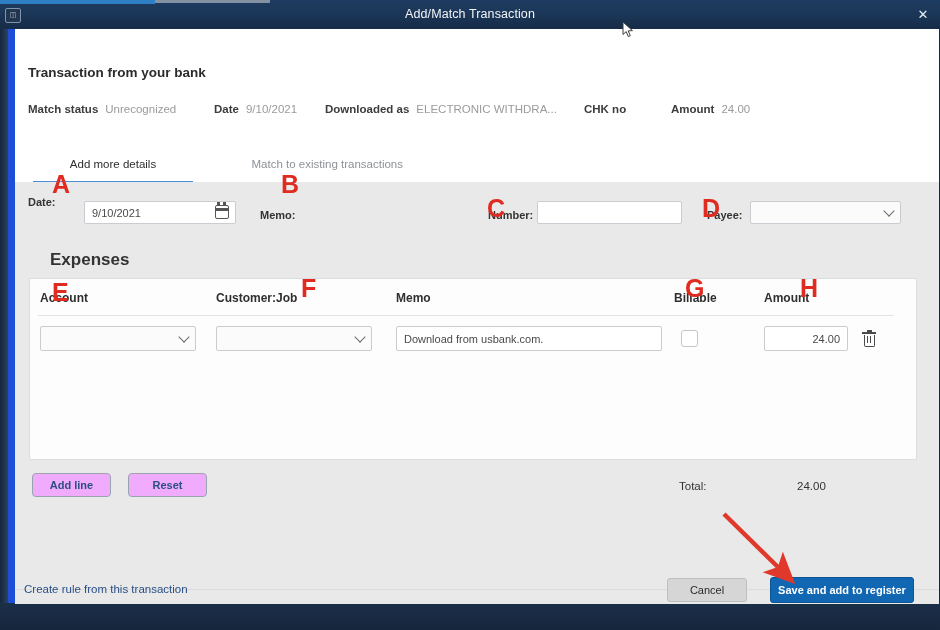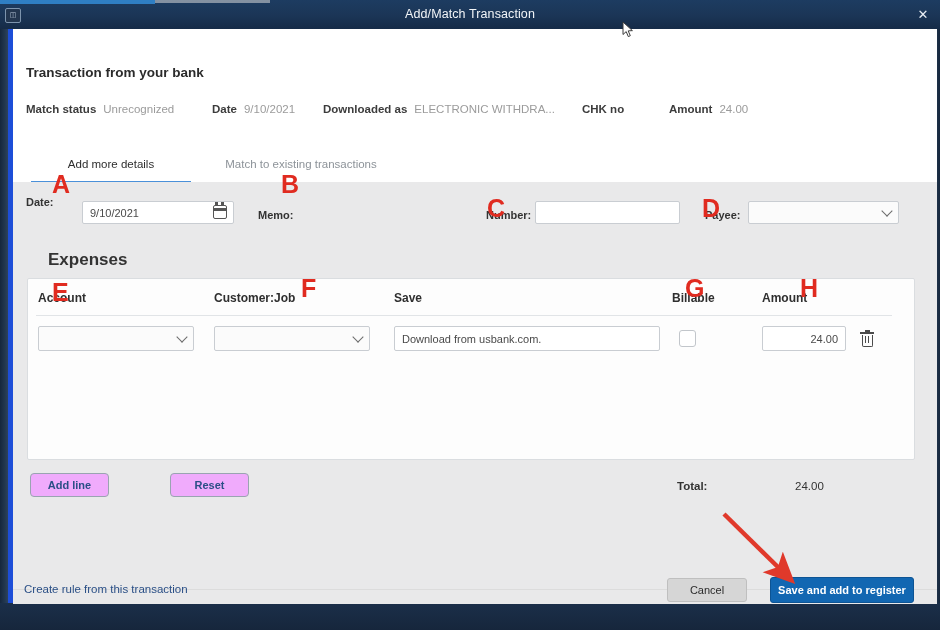--- a/index.html
+++ b/index.html
@@ -36,21 +36,21 @@
   }
   .win-close{
     position:absolute;right:6px;top:5px;width:22px;height:19px;
     color:#e9eef4;font-size:13px;line-height:19px;text-align:center;cursor:pointer;
   }
 
   
   .winbody{
     position:absolute;left:8px;top:29px;width:924px;height:574px;
     background:#ffffff;
-    border-left:5px solid #1d4ed8;
+    border-left:7px solid #1d4ed8;
   }
   .leftrail{
     position:absolute;left:0;top:29px;width:8px;height:601px;
     background:linear-gradient(90deg,#16273d 0%,#22374f 60%,#2d425c 100%);
   }
   .bottomrail{
     position:absolute;left:0;top:603px;width:940px;height:27px;
     background:linear-gradient(180deg,#1b2f49 0%,#16263c 100%);
   }
   .rightrail{
@@ -134,21 +134,21 @@
   .btn{
     position:absolute;box-sizing:border-box;text-align:center;cursor:pointer;
     font-size:11px;font-weight:bold;font-family:"Liberation Sans",sans-serif;
   }
   .btn-link{
     background:#f0abfc;border:1px solid #9aa4b1;border-radius:4px;color:#2a4f86;
   }
   .btn-cancel{background:#d6d6d6;border:1px solid #bfbfbf;border-radius:3px;color:#2b2b2b;}
   .btn-save{background:#1267b2;border:1px solid #0d5494;border-radius:3px;color:#fff;}
 
-  .total-lbl{position:absolute;font-size:11.5px;font-weight:bold;color:#333;}
+  .total-lbl{position:absolute;font-size:11.5px;font-weight:normal;color:#333;}
   .total-val{position:absolute;font-size:11.5px;color:#333;}
   .footzone{
     position:absolute;left:8px;top:560px;width:924px;height:43px;background:#e9e9ea;
     border-top:1px solid #dcdcdc;
   }
 
   
   .ann{
     position:absolute;color:#e02b20;font-weight:bold;font-family:"Liberation Sans",sans-serif;
     font-size:25px;line-height:25px;
@@ -192,21 +192,21 @@
           <span class="meta-label">CHK no</span><span class="meta-value"></span>
         </div>
         <div class="meta-item" style="left:643px;">
           <span class="meta-label">Amount</span><span class="meta-value">24.00</span>
         </div>
       </div>
     </div>
 
     <div class="tabs">
       <div class="tab active" style="left:18px;width:160px;">Add more details</div>
-      <div class="tab" style="left:188px;width:200px;">Match to existing transactions</div>
+      <div class="tab" style="left:188px;width:200px;text-align:right;">Match to existing transactions</div>
     </div>
 
     <div class="formzone">
 
       <div class="fld-label" style="left:13px;top:14px;">Date:</div>
       <input class="inp white" style="left: 69px; top: 19px; width: 152px; height: 23px;" value="9/10/2021">
       <div class="cal-ic" style="left:200px;top:23px;"></div>
 
       <div class="fld-label" style="left:245px;top:27px;">Memo:</div>
 
@@ -217,21 +217,21 @@
       <div class="sel-wrap" style="left:735px;top:19px;width:151px;height:23px;">
         <div class="sel"></div>
         <div class="caret"></div>
       </div>
 
       <div style="position:absolute;left:35px;top:68px;font-size:17px;font-weight:bold;color:#333;">Expenses</div>
 
       <div class="exp-card" style="left:14px;top:96px;width:886px;height:180px;">
         <div class="col-head" style="left:10px;">Account</div>
         <div class="col-head" style="left:186px;">Customer:Job</div>
-        <div class="col-head" style="left:366px;">Save</div>
+        <div class="col-head" style="left:366px;">Memo</div>
         <div class="col-head" style="left:644px;">Billable</div>
         <div class="col-head" style="left:734px;">Amount</div>
         <div class="head-rule"></div>
 
         <div>
           <div class="sel-wrap" style="left:10px;top:47px;width:156px;height:25px;">
             <div class="sel"></div>
               <div class="caret"></div>
           </div>
           <div class="sel-wrap" style="left:186px;top:47px;width:156px;height:25px;">
@@ -243,21 +243,21 @@
           <input class="inp white" style="left: 734px; top: 47px; width: 84px; height: 25px; text-align: right;" value="24.00">
           <div class="trash" style="left:832px;top:53px;">
             <div class="hnd"></div>
               <div class="lid"></div>
               <div class="can"></div>
           </div>
         </div>
       </div>
 
       <div class="btn btn-link" style="left:17px;top:291px;width:79px;height:24px;line-height:22px;">Add line</div>
-      <div class="btn btn-link" style="left:113px;top:291px;width:79px;height:24px;line-height:22px;margin-left:44px;">Reset</div>
+      <div class="btn btn-link" style="left:113px;top:291px;width:79px;height:24px;line-height:22px;">Reset</div>
 
       <div class="total-lbl" style="left:664px;top:298px;">Total:</div>
       <div class="total-val" style="left:782px;top:298px;">24.00</div>
     </div>
 
     <div class="footzone" style="left:0;top:560px;width:924px;height:14px;"></div>
   </div>
 
   <div style="position:absolute;left:24px;top:583px;font-size:11.5px;color:#2a4f86;cursor:pointer;">Create rule from this transaction</div>
   <div class="btn btn-cancel" style="left:667px;top:578px;width:80px;height:24px;line-height:23px;font-weight:normal;">Cancel</div>

